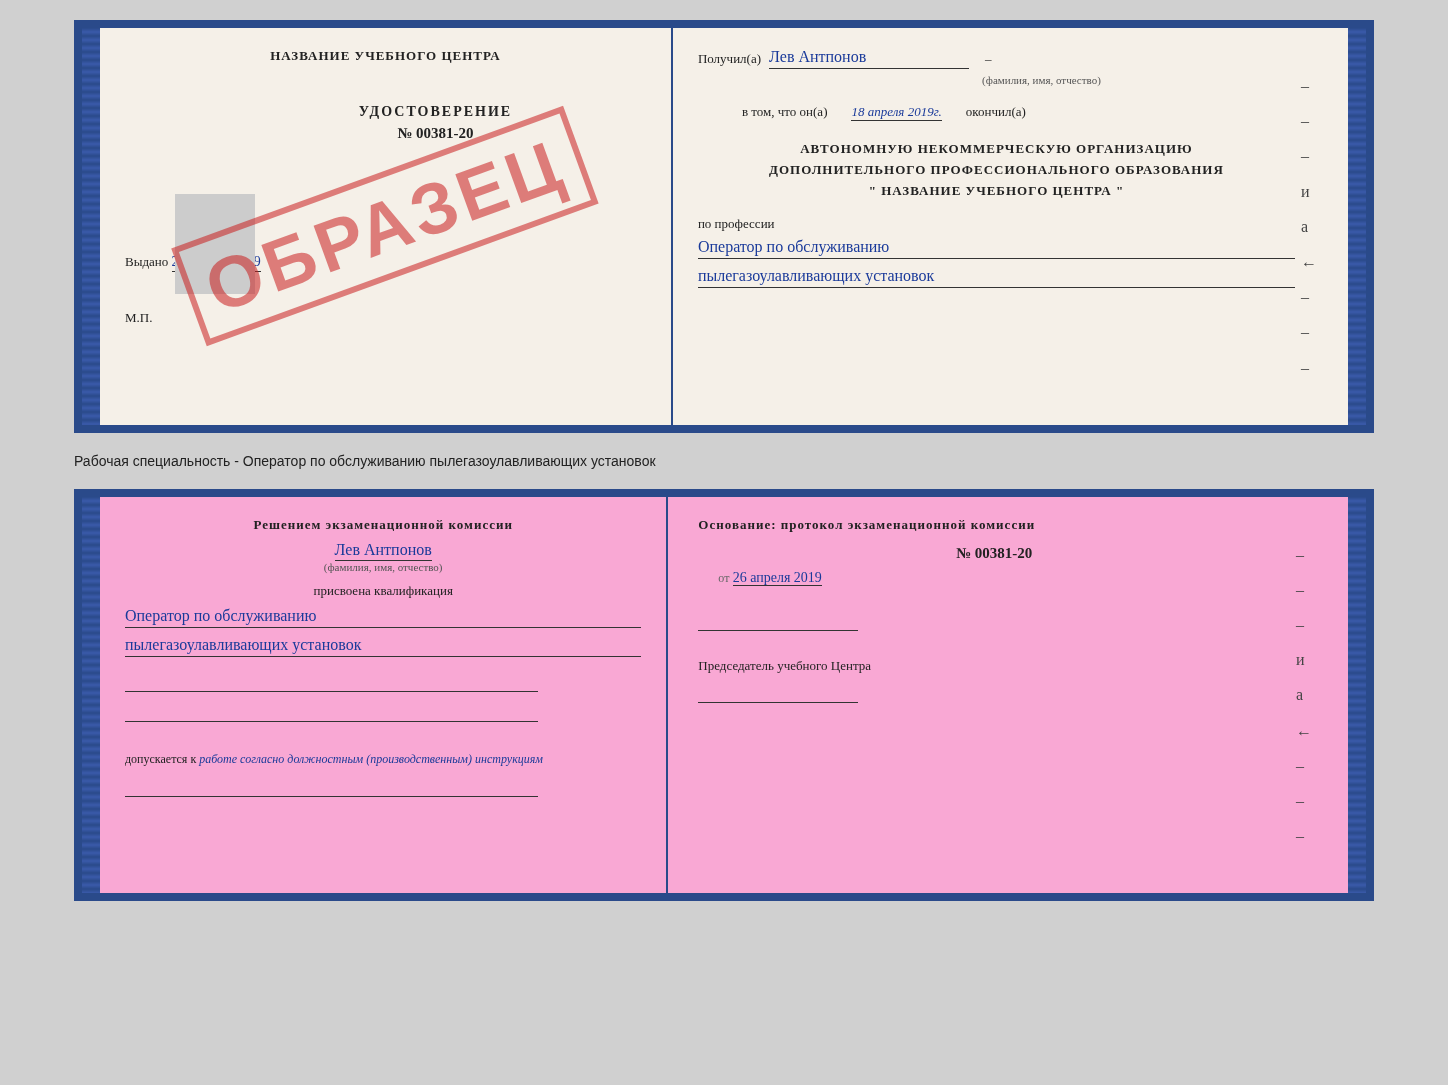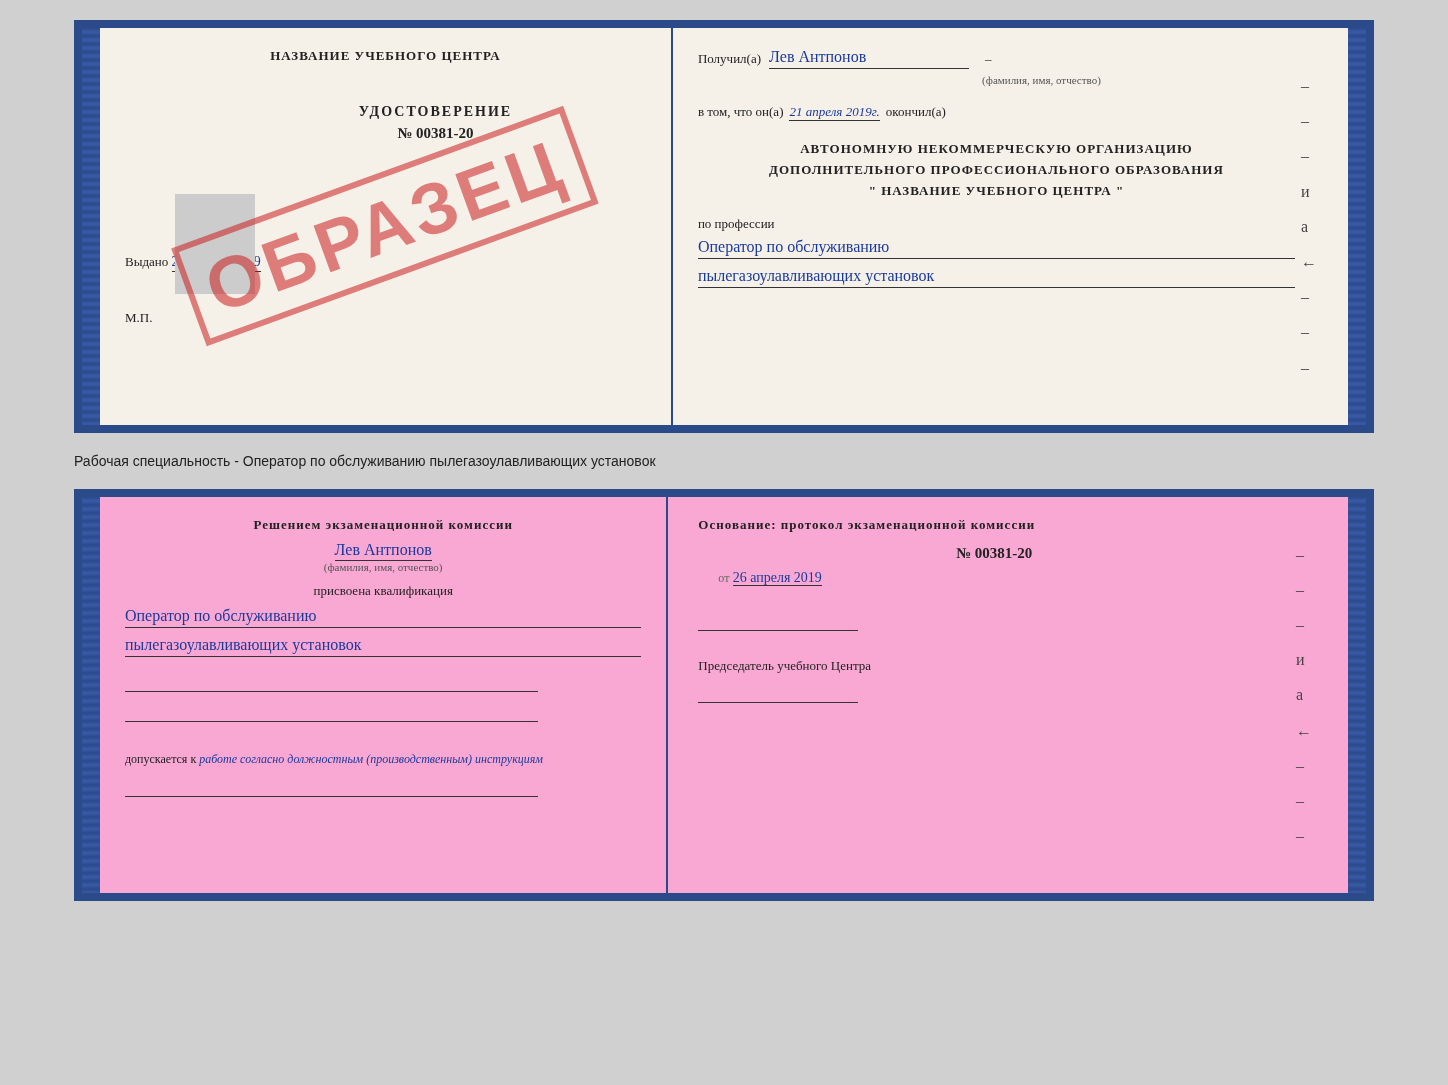--- a/index.html
+++ b/index.html
@@ -167,21 +167,22 @@
       display: block;
       margin-top: 2px;
     }
 
     .vtom-line {
       margin-top: 18px;
       font-size: 13px;
       color: #222;
       display: flex;
       align-items: baseline;
-      gap: 6px;
+      gap: 24px;
+      margin-left: 44px;
     }
 
     .handwritten-date {
       font-family: 'Segoe Script', 'Comic Sans MS', cursive;
       font-size: 13px;
       color: #1a3a9a;
       font-style: italic;
       border-bottom: 1px solid #333;
     }
 
@@ -363,21 +364,21 @@
 
         <div class="poluchil-line">
           <span class="poluchil-label">Получил(а)</span>
           <span class="handwritten-name">Лев Антпонов</span>
           <span style="margin-left:8px; font-size:13px; color:#222;">–</span>
         </div>
         <span class="fio-sub" style="margin-left:90px; font-size:11px; color:#555;">(фамилия, имя, отчество)</span>
 
         <div class="vtom-line">
           <span>в том, что он(а)</span>
-          <span class="handwritten-date">21 апреля 2019г.</span>
+          <span class="handwritten-date">18 апреля 2019г.</span>
           <span>окончил(а)</span>
         </div>
 
         <div class="org-block">
           <div>АВТОНОМНУЮ НЕКОММЕРЧЕСКУЮ ОРГАНИЗАЦИЮ</div>
           <div>ДОПОЛНИТЕЛЬНОГО ПРОФЕССИОНАЛЬНОГО ОБРАЗОВАНИЯ</div>
           <div>"  НАЗВАНИЕ УЧЕБНОГО ЦЕНТРА  "</div>
         </div>
 
         <div class="po-professii">

